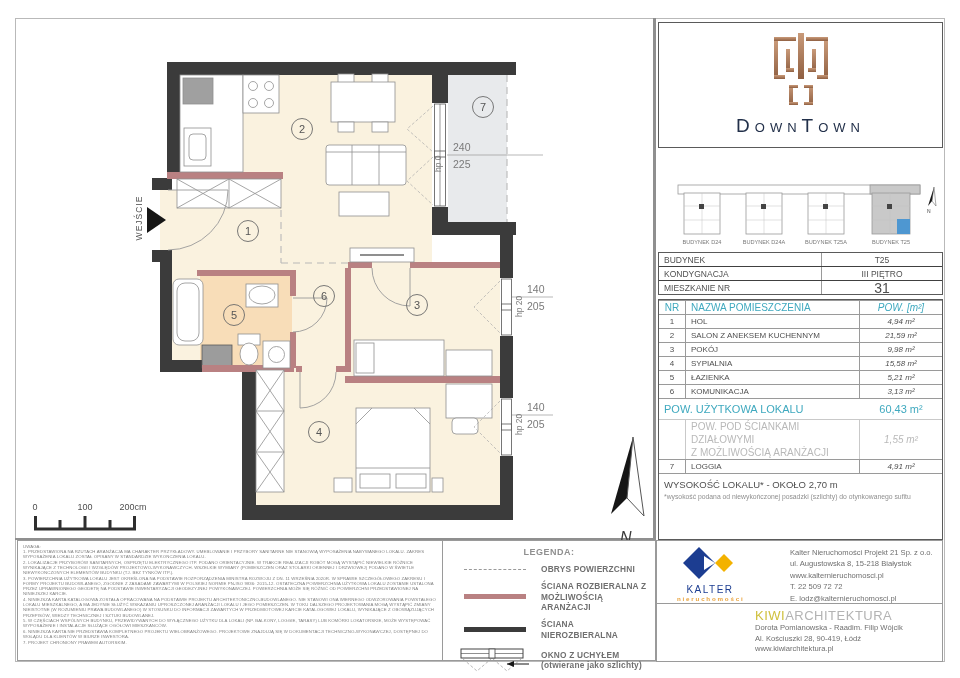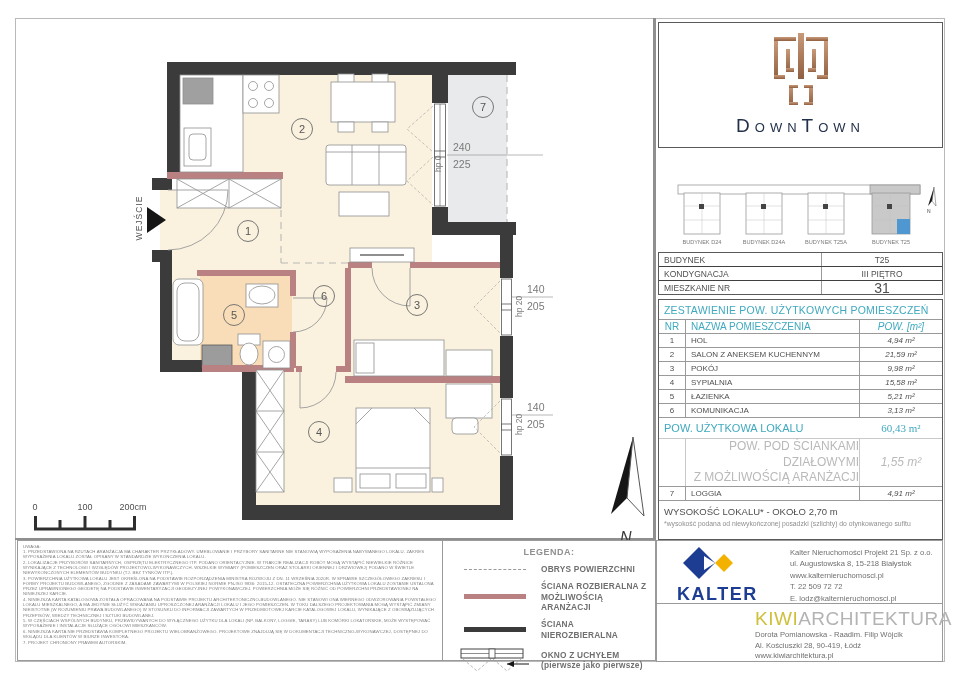--- a/index.html
+++ b/index.html
@@ -19,35 +19,35 @@
   .it-val{width:120px;text-align:center;}
   
   .ar-head,.ar-row{display:flex;border-top:1px solid #9a9a9a;align-items:stretch;}
   .c-nr{width:26px;border-right:1px solid #9a9a9a;display:flex;align-items:center;justify-content:center;}
   .c-name{flex:1;border-right:1px solid #9a9a9a;display:flex;align-items:center;padding-left:5px;}
   .c-pow{width:82px;display:flex;align-items:center;justify-content:center;font-style:italic;}
   .ar-head{height:13px;font-size:10px;color:#3fa9bf;}
   .ar-row{height:13px;font-size:8px;color:#4f4f4f;}
   .tot-row{display:flex;border-top:1px solid #9a9a9a;height:20px;font-size:11px;align-items:center;color:#3fa9bf;}
   .tot-row .t-label{flex:1;padding-left:5px;}
-  .tot-row .t-val{width:82px;text-align:center;font-family:Liberation Serif, serif;}
-  .sub-row{display:flex;border-top:1px solid #c9c9c9;min-height:26px;font-size:12px;color:#b9b9b9;text-align:right;}
+  .tot-row .t-val{width:82px;text-align:center;}
+  .sub-row{display:flex;border-top:1px solid #c9c9c9;min-height:26px;font-size:10px;color:#b9b9b9;}
   .sub-row .c-name{line-height:1.3;}
   
   .lg-row{display:flex;align-items:center;margin:7px 6px 0 6px;}
   .lg-sym{width:92px;display:flex;justify-content:center;flex-shrink:0;}
   .lg-txt{font-size:8.3px;color:#6f6f6f;line-height:1.25;letter-spacing:.2px;}
   
   #notes{font-size:4.3px;color:#7f7f7f;line-height:1.2;padding:3px 5px;letter-spacing:.1px;}
   #notes .n-item{margin:0 0 .5px 0;}
   
   .foot-line{font-size:7.6px;color:#6f6f6f;line-height:1.5;}
-  #kalter-word{font-size:18px;font-weight:bold;color:#1c3d91;letter-spacing:1.5px;}
+  #kalter-word{font-size:10px;font-weight:normal;color:#1c3d91;letter-spacing:1.5px;}
   #kalter-sub{font-size:6.2px;color:#e9a23b;letter-spacing:1.8px;font-weight:bold;}
-  #kiwi-brand{font-size:19px;letter-spacing:.5px;}
+  #kiwi-brand{font-size:13px;letter-spacing:.5px;}
   #kiwi-brand .k1{color:#cfc03c;}
   #kiwi-brand .k2{color:#b3b3b3;}
   svg text{font-family:"Liberation Sans",sans-serif;}
 </style>
 </head>
 <body>
 
 <div id="page">
 
   <div class="abs frame" style="left:15px;top:18px;width:928px;height:642px;"></div>
@@ -337,21 +337,20 @@
       <div class="it-label">KONDYGNACJA</div>
       <div class="it-val">III PIĘTRO</div>
     </div>
     <div class="it-row">
       <div class="it-label">MIESZKANIE NR</div>
       <div class="it-val" style="font-size:14px;">31</div>
     </div>
   </div>
 
   <div class="abs box" style="left:658px;top:299px;width:283px;height:239px;">
-    <div class="teal" style="font-size:10.5px;padding:4px 0 3px 5px;letter-spacing:.2px;">ZESTAWIENIE POW. UŻYTKOWYCH POMIESZCZEŃ</div>
     <div class="ar-head">
       <div class="c-nr">NR</div>
       <div class="c-name">NAZWA POMIESZCZENIA</div>
       <div class="c-pow">POW. [m²]</div>
     </div>
     <div class="ar-row">
       <div class="c-nr">1</div>
       <div class="c-name">HOL</div>
       <div class="c-pow">4,94 m²</div>
     </div>
@@ -446,21 +445,21 @@
           <line x1="2" y1="6.5" x2="64" y2="6.5" stroke="#444" stroke-width="0.6"></line>
           <rect x="30" y="2" width="6" height="9" fill="#fff" stroke="#444" stroke-width="0.8"></rect>
           <path d="M4,12 L18,24 L32,12" fill="none" stroke="#9a9a9a" stroke-width="0.7" stroke-dasharray="3,2"></path>
           <path d="M34,12 L48,24 L62,12" fill="none" stroke="#9a9a9a" stroke-width="0.7" stroke-dasharray="3,2"></path>
           <line x1="48" y1="17" x2="70" y2="17" stroke="#161616" stroke-width="1"></line>
           <polygon points="48,17 55,14 55,20" fill="#161616"></polygon>
         </svg>
       </div>
       <div class="lg-txt">
         <div>OKNO Z UCHYŁEM</div>
-        <div>(pierwsze jako pierwsze)</div>
+        <div>(otwierane jako szlichty)</div>
       </div>
     </div>
   </div>
 
   <div class="abs gbox" style="left:656px;top:540px;width:285px;height:63px;">
     <div class="abs" style="left:20px;top:5px;width:66px;text-align:center;">
       <svg width="56" height="34" viewBox="0 0 56 34">
         <path d="M17,1 L33,17 L17,33 L1,17 Z" fill="#1c3d91"></path>
         <path d="M33,17 L22,10 L22,24 Z" fill="#fff"></path>
         <path d="M42,8 L51,17 L42,26 L33,17 Z" fill="#f3b200"></path>

